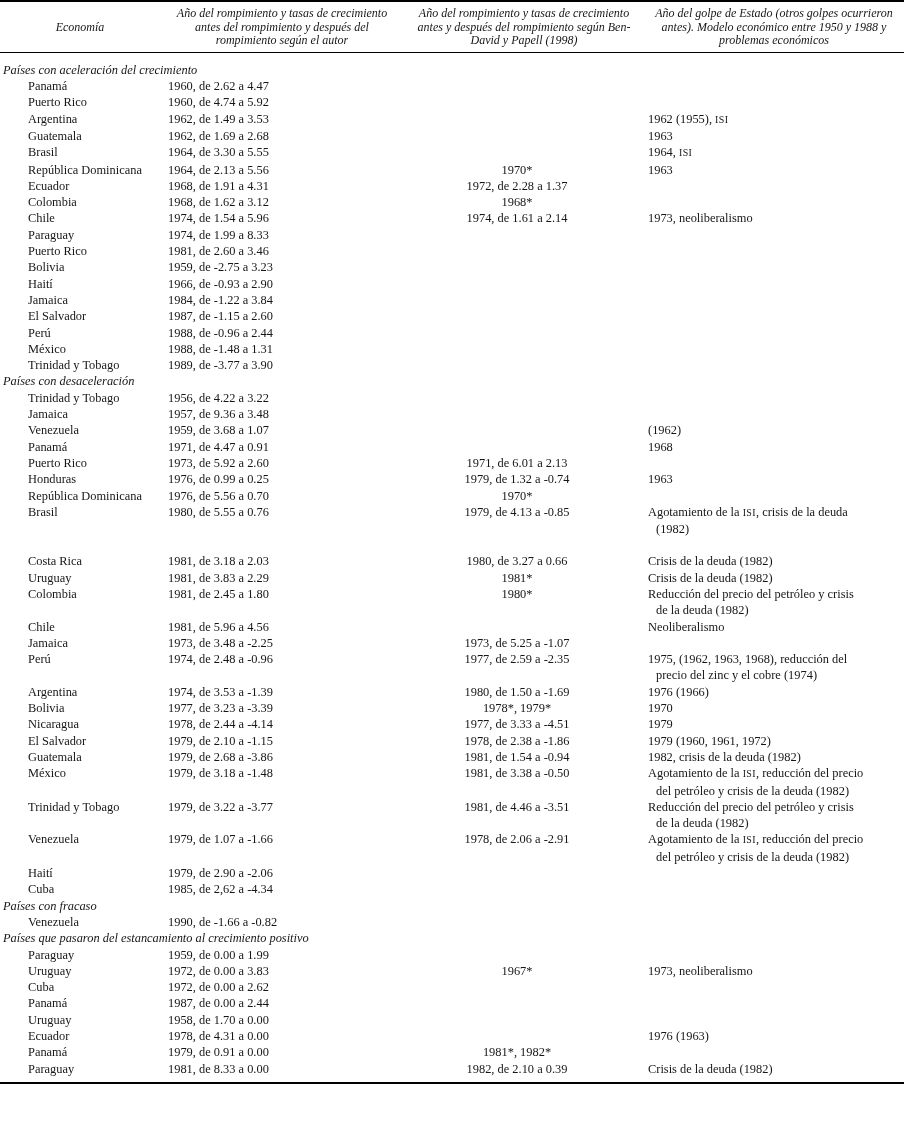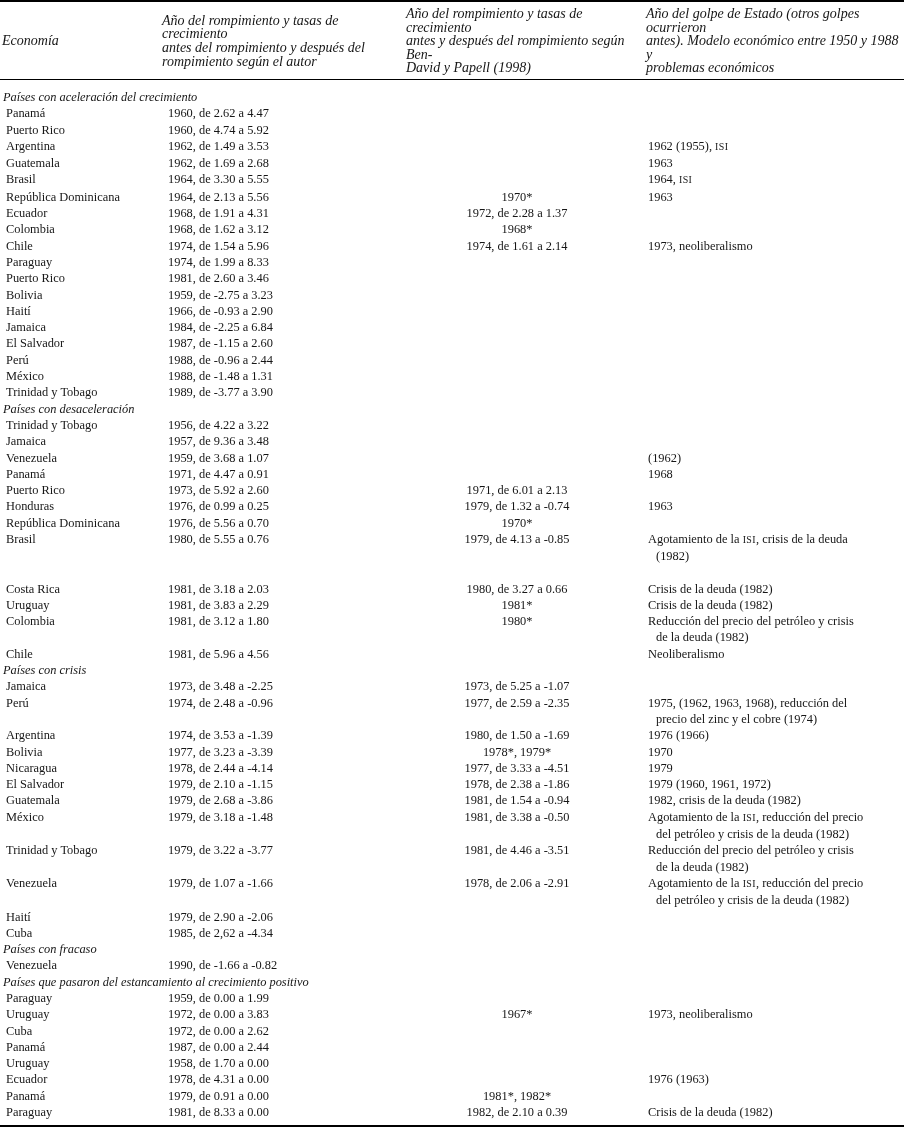--- a/index.html
+++ b/index.html
@@ -24,39 +24,39 @@
     border-bottom: 2px solid #000;
   }
   col.c1 { width: 160px; }
   col.c2 { width: 244px; }
   col.c3 { width: 240px; }
   col.c4 { width: 260px; }
 
   thead th {
     font-weight: normal;
     font-style: italic;
-    font-size: 14px;
+    font-size: 12px;
     line-height: 13.6px;
-    text-align: left;
+    text-align: center;
     vertical-align: middle;
     padding: 5px 2px 4px 2px;
     border-bottom: 1.5px solid #000;
     font-family: Liberation Serif, serif;
   }
 
   tbody td {
     font-size: 12.4px;
     line-height: 16.3px;
     vertical-align: top;
     padding: 0;
     white-space: normal;
   }
   tbody tr.first-section td { padding-top: 9px; }
 
-  td.economy   { padding-left: 6px; }
+  td.economy   { padding-left: 28px; }
   td.author    { padding-left: 8px; }
   td.bdp       { text-align: center; padding-right: 14px; }
   td.coup      { padding-left: 12px; text-indent: -8px; padding-right: 20px; }
 
   tr.section-row td {
     font-style: italic;
     padding-left: 3px;
   }
   tr.spacer-row td {
     height: 16px;
@@ -165,21 +165,21 @@
           <td class="coup"></td>
         </tr>
         <tr>
           <td class="economy">Haití</td>
           <td class="author">1966, de -0.93 a 2.90</td>
           <td class="bdp"></td>
           <td class="coup"></td>
         </tr>
         <tr>
           <td class="economy">Jamaica</td>
-          <td class="author">1984, de -2.25 a 6.84</td>
+          <td class="author">1984, de -1.22 a 3.84</td>
           <td class="bdp"></td>
           <td class="coup"></td>
         </tr>
         <tr>
           <td class="economy">El Salvador</td>
           <td class="author">1987, de -1.15 a 2.60</td>
           <td class="bdp"></td>
           <td class="coup"></td>
         </tr>
         <tr>
@@ -261,32 +261,29 @@
           <td class="coup">Crisis de la deuda (1982)</td>
         </tr>
         <tr>
           <td class="economy">Uruguay</td>
           <td class="author">1981, de 3.83 a 2.29</td>
           <td class="bdp">1981*</td>
           <td class="coup">Crisis de la deuda (1982)</td>
         </tr>
         <tr>
           <td class="economy">Colombia</td>
-          <td class="author">1981, de 3.12 a 1.80</td>
+          <td class="author">1981, de 2.45 a 1.80</td>
           <td class="bdp">1980*</td>
           <td class="coup">Reducción del precio del petróleo y crisis<br>de la deuda (1982)</td>
         </tr>
         <tr>
           <td class="economy">Chile</td>
           <td class="author">1981, de 5.96 a 4.56</td>
           <td class="bdp"></td>
           <td class="coup">Neoliberalismo</td>
-        </tr>
-        <tr class="section-row">
-          <td colspan="4">Países con crisis</td>
         </tr>
         <tr>
           <td class="economy">Jamaica</td>
           <td class="author">1973, de 3.48 a -2.25</td>
           <td class="bdp">1973, de 5.25 a -1.07</td>
           <td class="coup"></td>
         </tr>
         <tr>
           <td class="economy">Perú</td>
           <td class="author">1974, de 2.48 a -0.96</td>

